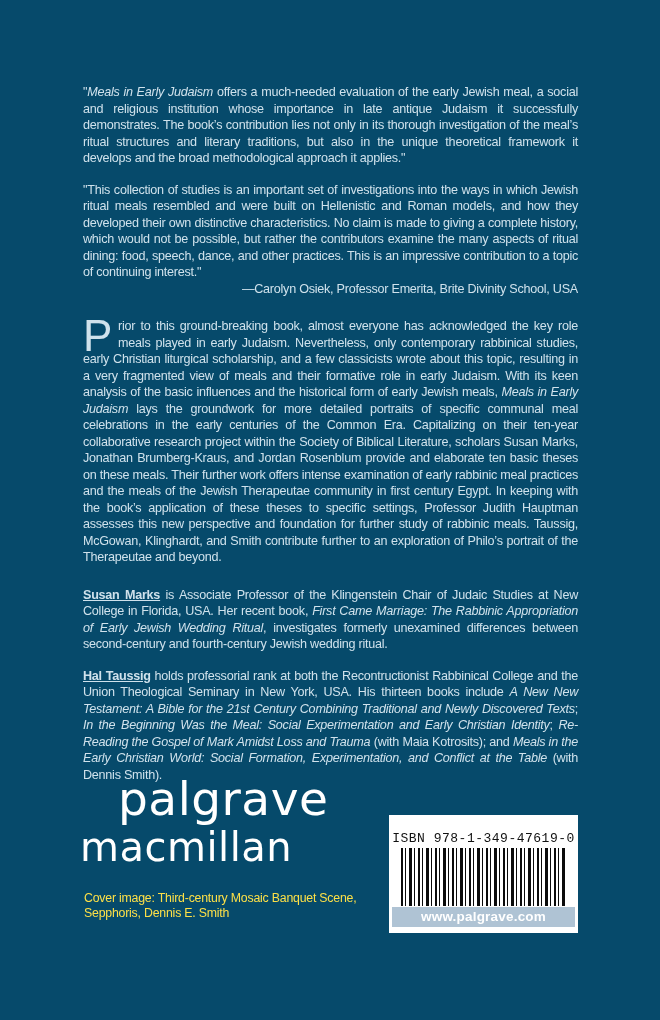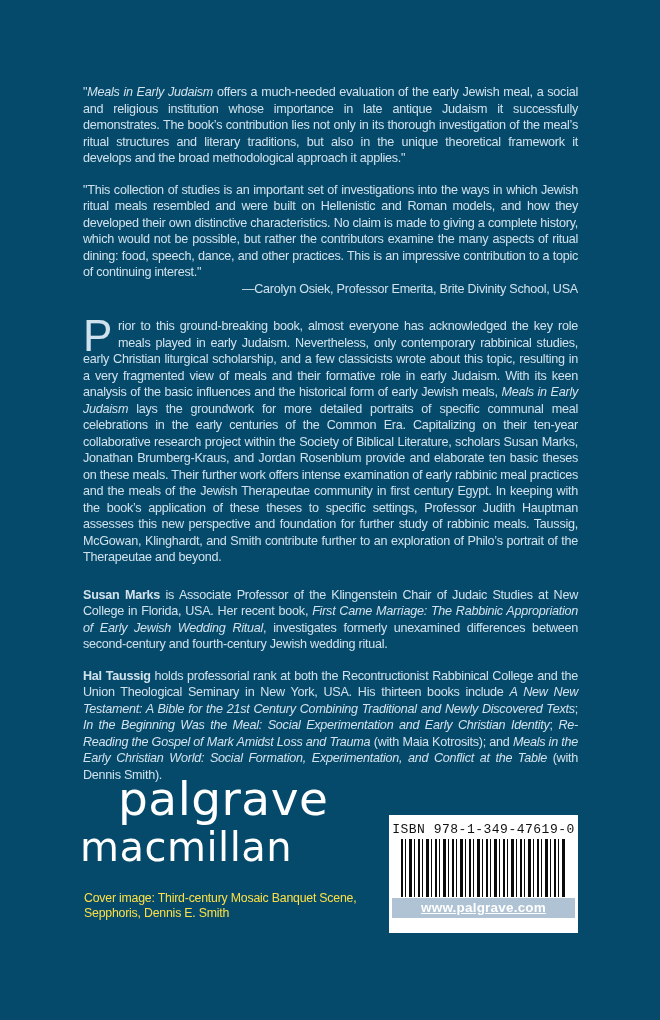--- a/index.html
+++ b/index.html
@@ -20,21 +20,21 @@
     text-align:justify;
   }
   .content p{margin:0;}
   .block{margin-bottom:15px;}
   .block-lg{margin-bottom:21px;}
   .attribution{
     text-align:right;
     margin:0;
   }
   .it{font-style:italic;}
-  .b{font-weight:bold;}
+  .b{font-weight:bold;text-decoration:underline;}
   .dropcap{
     float:left;
     font-size:44px;
     line-height:31px;
     padding:2px 6px 0 0;
     font-weight:400;
     color:#d0e2ec;
   }
   
   .logo{
@@ -57,21 +57,21 @@
     letter-spacing:-0.2px;
   }
   .credits p{margin:0 0 9px 0;}
   
   .barcode-box{
     position:absolute;
     left:389px;top:815px;
     width:189px;height:118px;
     background:#ffffff;
     box-sizing:border-box;
-    padding-top:7px;
+    padding-top:16px;
   }
   .isbn-label{
     font-family:"Liberation Mono","DejaVu Sans Mono",monospace;
     font-size:13px;
     color:#111;
     text-align:center;
     letter-spacing:0.5px;
     white-space:nowrap;
     line-height:15px;
   }
@@ -97,21 +97,20 @@
   .site-band{
     margin:1px 3px 0 3px;
     height:20px;
     background:#afc3d4;
     color:#ffffff;
     font-size:13.5px;
     font-weight:bold;
     text-align:center;
     line-height:20px;
     letter-spacing:0.2px;
-    text-decoration:underline;
   }
 </style>
 </head>
 <body>
 
 <div class="cover">
 
   <div class="content">
 
     <div class="block">

